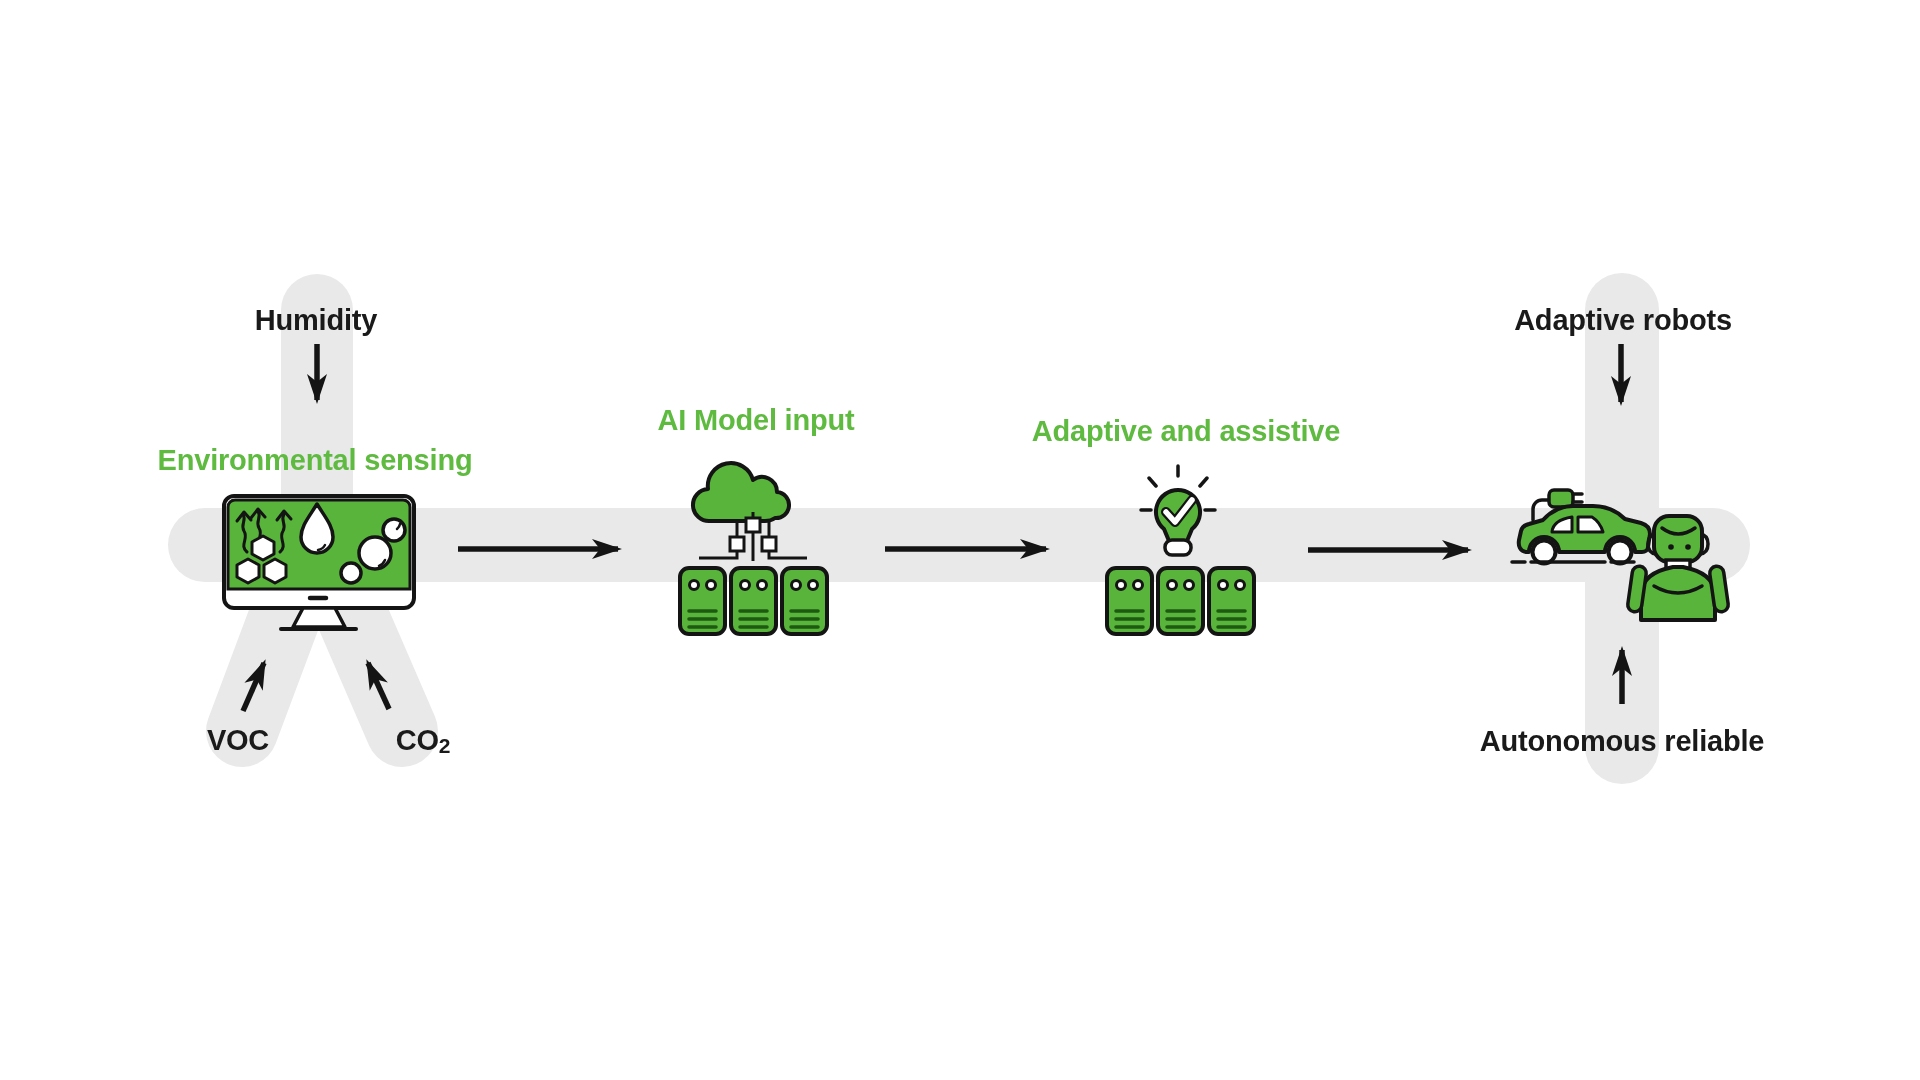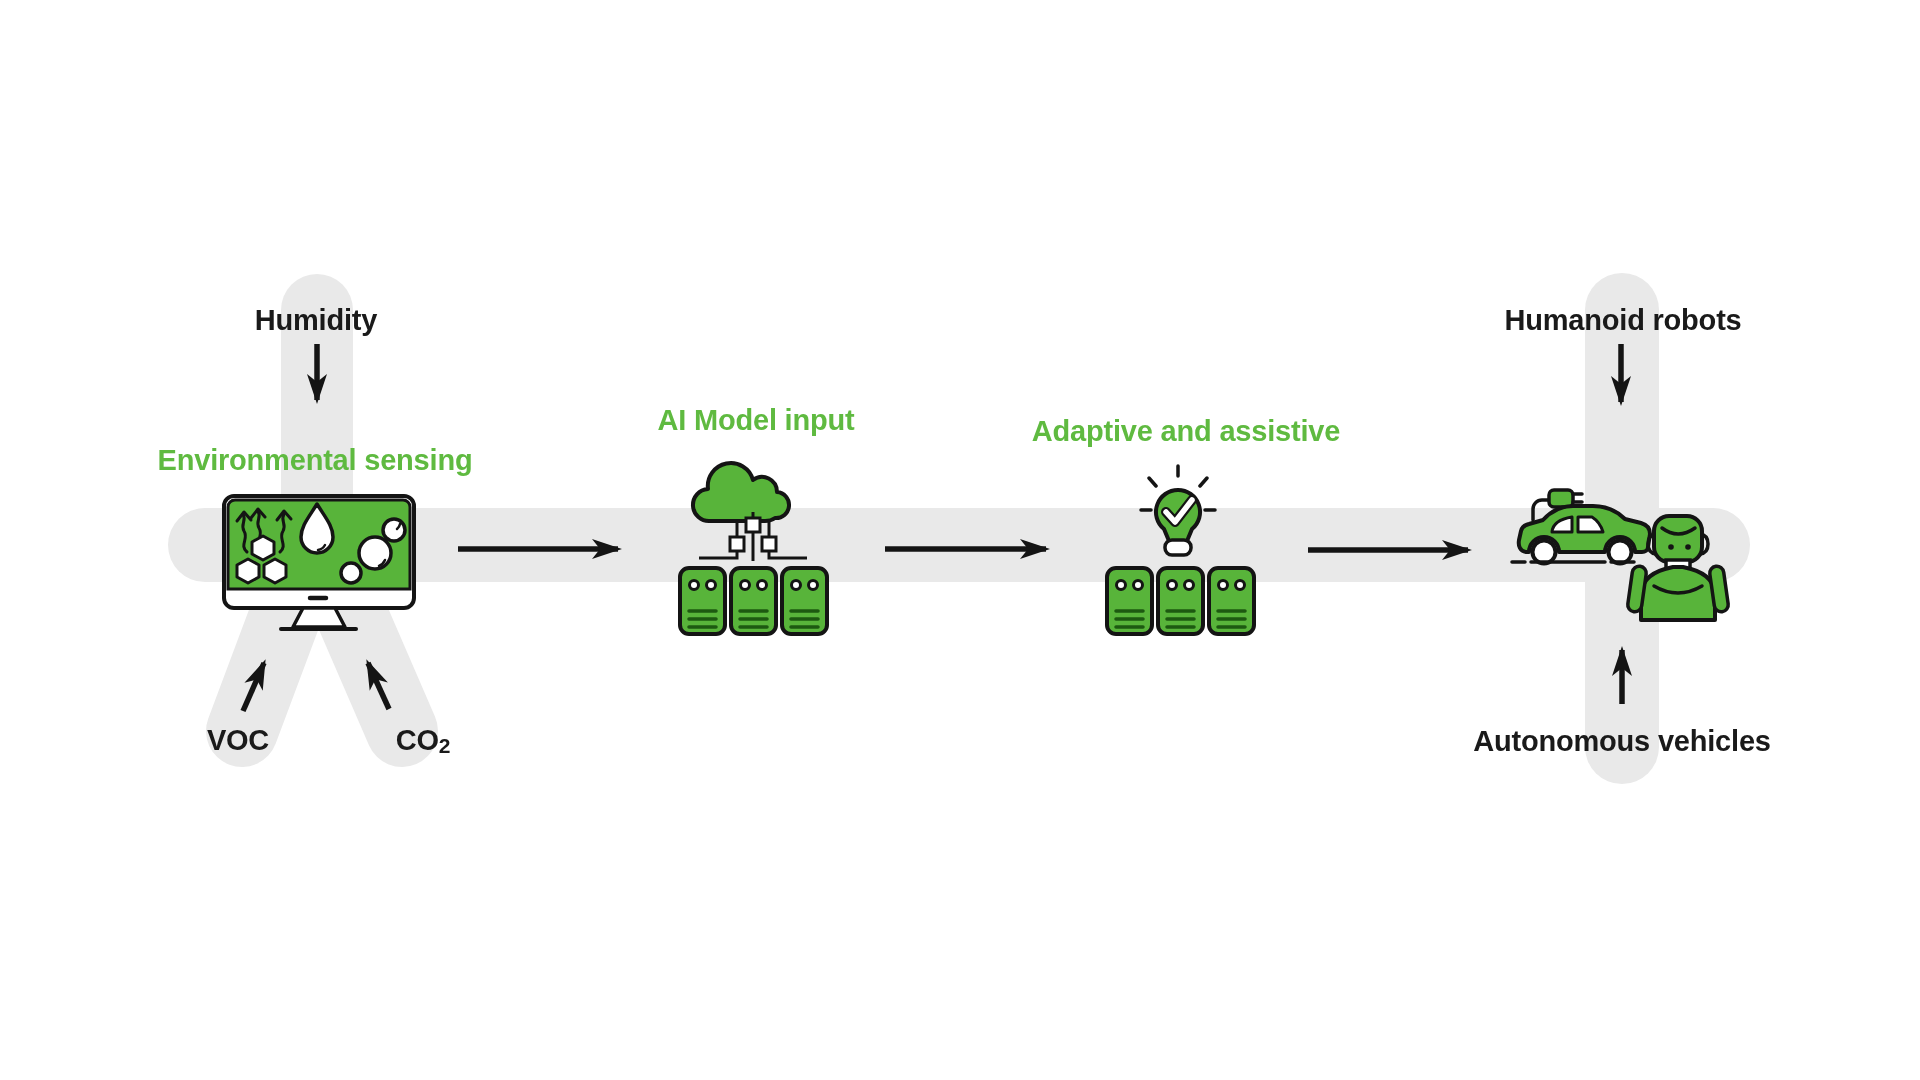--- a/index.html
+++ b/index.html
@@ -150,18 +150,18 @@
     <path d="M1654,586 q24,14 48,0" class="no-fill s-ink" stroke-width="3.5" stroke-linecap="round"></path>
   </g>
 </svg>
 
   <div class="lbl" style="left:316px;top:320px">Humidity</div>
   <div class="lbl green" style="left:315px;top:460px">Environmental sensing</div>
   <div class="lbl green" style="left:756px;top:420px">AI Model input</div>
   <div class="lbl green two-line" style="left:1186px;top:431px">
     <div>Adaptive and assistive</div>
   </div>
-  <div class="lbl" style="left:1623px;top:320px">Humanoid robots</div>
+  <div class="lbl" style="left:1623px;top:320px">Adaptive robots</div>
   <div class="lbl" style="left:238px;top:740px">VOC</div>
   <div class="lbl" style="left:423px;top:740px"><span>CO</span><span class="sub">2</span></div>
-  <div class="lbl" style="left:1622px;top:741px">Autonomous vehicles</div>
+  <div class="lbl" style="left:1622px;top:741px">Autonomous reliable</div>
 
 </div>
 
 </body></html>

